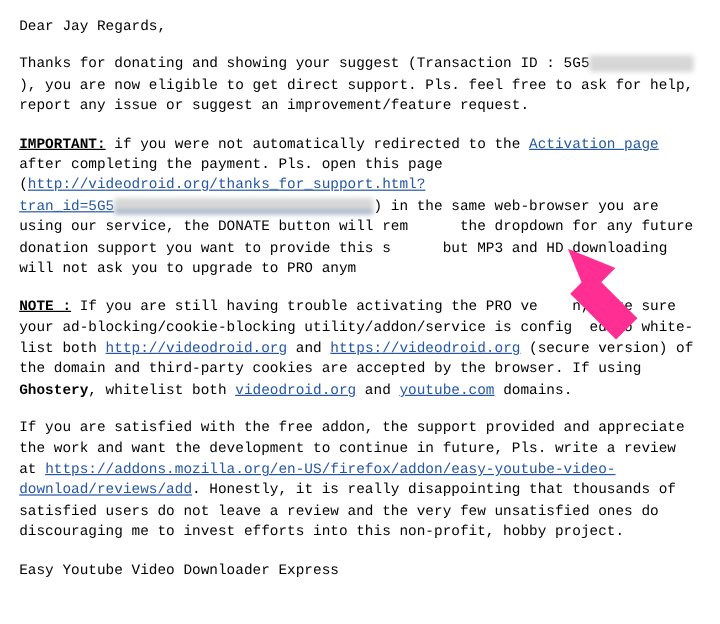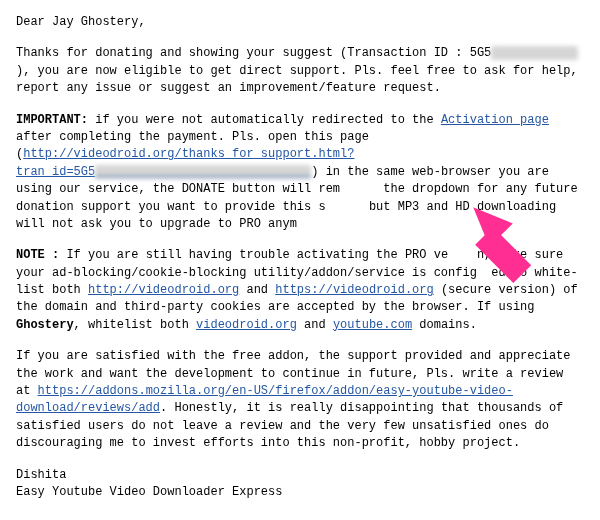--- a/index.html
+++ b/index.html
@@ -10,57 +10,56 @@
     line-height:1.45;
     color:#000;
     background:#fff;
     padding:14px 16px;
     box-sizing:border-box;
     overflow:hidden;
   }
   p{margin:0 0 14px 0}
   p.tight{margin-bottom:0}
   a{color:#2557a5;text-decoration:underline}
-  .u{}
+  .u{text-decoration:underline}
   .b{font-weight:bold}
   .blur{
     background:#d6d6d6;color:transparent;border-radius:2px;
     filter:blur(2px);
   }
   .arrow{
     position:absolute;
     left:450px;top:186px;
     width:90px;height:90px;
     pointer-events:none;
   }
   .wrap{position:relative;width:100%;height:100%}
 </style>
 </head>
 <body>
 <div class="wrap">
 
-<p>Dear Jay Ghostery,</p>
+<p>Dear Jay Regards,</p>
 
 <p>
   <span>Thanks for donating and showing your suggest (Transaction ID : 5G5</span><span class="blur">XXXXXXXXXXXX</span><span> ), you are now eligible to get direct support. Pls. feel free to ask for help, report any issue or suggest an improvement/feature request.</span>
 </p>
 
 <p>
   <span class="b u">IMPORTANT:</span><span> if you were not automatically redirected to the </span><a href="#">Activation page</a><span> after completing the payment. Pls. open this page (</span><a href="#"><span>http://videodroid.org/thanks_for_support.html?tran_id=5G5</span><span class="blur">XXXXXXXXXXXXXXXXXXXXXXXXXXXXXX</span></a><span>) in the same web-browser you are using our service, the DONATE button will rem</span>&nbsp;&nbsp;&nbsp;&nbsp;&nbsp;&nbsp;<span>the dropdown for any future donation support you want to provide this s</span>&nbsp;&nbsp;&nbsp;&nbsp;&nbsp;&nbsp;<span>but MP3 and HD downloading will not ask you to upgrade to PRO anym</span>
 </p>
 
 <p>
   <span class="b u">NOTE :</span><span> If you are still having trouble activating the PRO ve</span>&nbsp;&nbsp;&nbsp;&nbsp;<span>n, make sure your ad-blocking/cookie-blocking utility/addon/service is config</span>&nbsp;&nbsp;<span>ed to white-list both </span><a href="#">http://videodroid.org</a><span> and </span><a href="#">https://videodroid.org</a><span> (secure version) of the domain and third-party cookies are accepted by the browser. If using </span><span class="b">Ghostery</span><span>, whitelist both </span><a href="#">videodroid.org</a><span> and </span><a href="#">youtube.com</a><span> domains.</span>
 </p>
 
 <p>
   <span>If you are satisfied with the free addon, the support provided and appreciate the work and want the development to continue in future, Pls. write a review at </span><a href="#">https://addons.mozilla.org/en-US/firefox/addon/easy-youtube-video-download/reviews/add</a><span>. Honestly, it is really disappointing that thousands of satisfied users do not leave a review and the very few unsatisfied ones do discouraging me to invest efforts into this non-profit, hobby project.</span>
 </p>
 
-<p class="tight">Dishita</p>
 <p class="tight">Easy Youtube Video Downloader Express</p>
 
 <svg class="arrow" viewBox="0 0 100 100">
   <g fill="#ff2e92">
     <polygon points="8,8 52,26 26,52"></polygon>
     <rect x="30" y="30" width="60" height="28" transform="rotate(45 30 30)"></rect>
   </g>
 </svg>
 
 </div>

